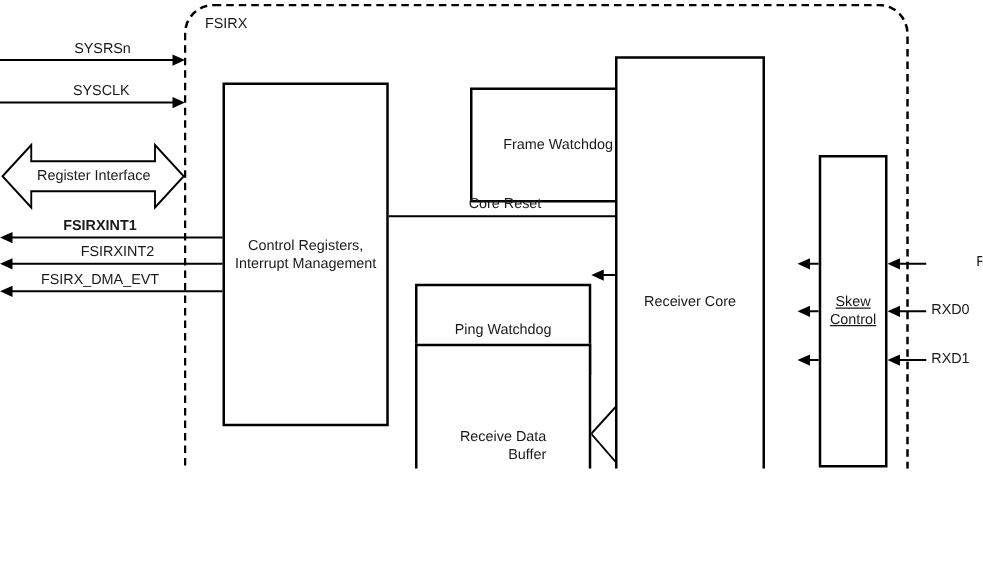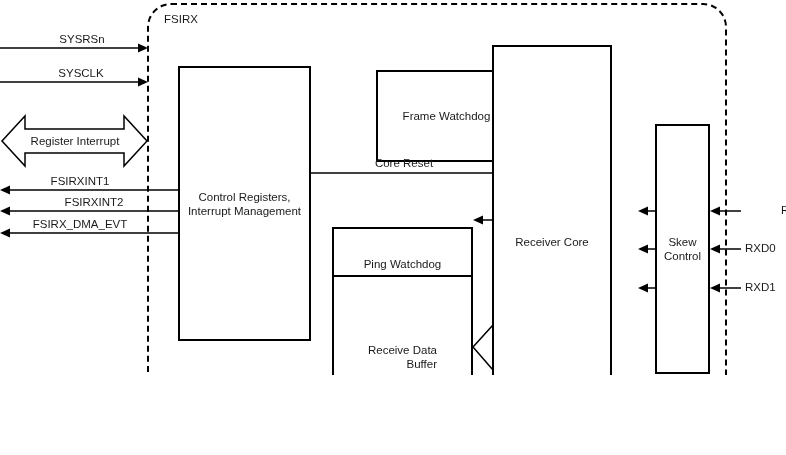--- a/index.html
+++ b/index.html
@@ -54,21 +54,21 @@
     line-height: 14px;
     z-index: 2;
   }
   .block span { white-space: pre-line; }
   .blk-control-registers { left: 178px; top: 66px;  width: 133px; height: 275px; justify-content: center; }
   .blk-ecc-check         { left: 178px; top: 345px; width: 92px;  height: 93px;  }
   .blk-frame-watchdog    { left: 332px; top: 70px;  width: 141px; height: 92px; margin-left: 44px;  }
   .blk-ping-watchdog     { left: 332px; top: 185px; width: 141px; height: 73px; margin-top: 42px;  }
   .blk-receive-buffer    { left: 332px; top: 275px; width: 141px; height: 163px; text-align: right; }
   .blk-receiver-core     { left: 492px; top: 45px;  width: 120px; height: 393px; }
-  .blk-skew-control      { left: 655px; top: 124px; width: 55px;  height: 250px; }
+  .blk-skew-control      { left: 655px; top: 124px; width: 55px;  height: 250px; text-decoration: underline; }
   .sig-label {
     position: absolute;
     white-space: nowrap;
     z-index: 3;
   }
   .center-x { transform: translateX(-50%); text-align: right; }
   .center-xy { transform: translate(-50%, -50%); }
 </style>
 </head>
 <body>
@@ -172,22 +172,22 @@
   <div class="block blk-receiver-core">
     <span>Receiver Core</span>
   </div>
   <div class="block blk-skew-control">
     <span>Skew
 Control</span>
   </div>
 
   <div class="sig-label center-x" style="left:82px; top:33px;">SYSRSn</div>
   <div class="sig-label center-x" style="left:81px; top:67px;">SYSCLK</div>
-  <div class="sig-label center-xy" style="left:75px; top:141px;">Register Interrupt</div>
-  <div class="sig-label center-x" style="left:80px; top:175px;">FSIRXINT1</div>
+  <div class="sig-label center-xy" style="left:75px; top:141px;">Register Interface</div>
+  <div class="sig-label center-x" style="left:80px; top:175px;font-weight:bold;">FSIRXINT1</div>
   <div class="sig-label center-x" style="left:80px; top:196px;padding-left:28px;">FSIRXINT2</div>
   <div class="sig-label center-x" style="left:80px; top:218px;">FSIRX_DMA_EVT</div>
 
   <div class="sig-label center-x" style="left:404px; top:157px;">Core Reset</div>
 
   <div class="sig-label" style="left:745px; top:204px;padding-left:36px;">RXCLK</div>
   <div class="sig-label" style="left:745px; top:242px;">RXD0</div>
   <div class="sig-label" style="left:745px; top:281px;">RXD1</div>
 
 </div>

